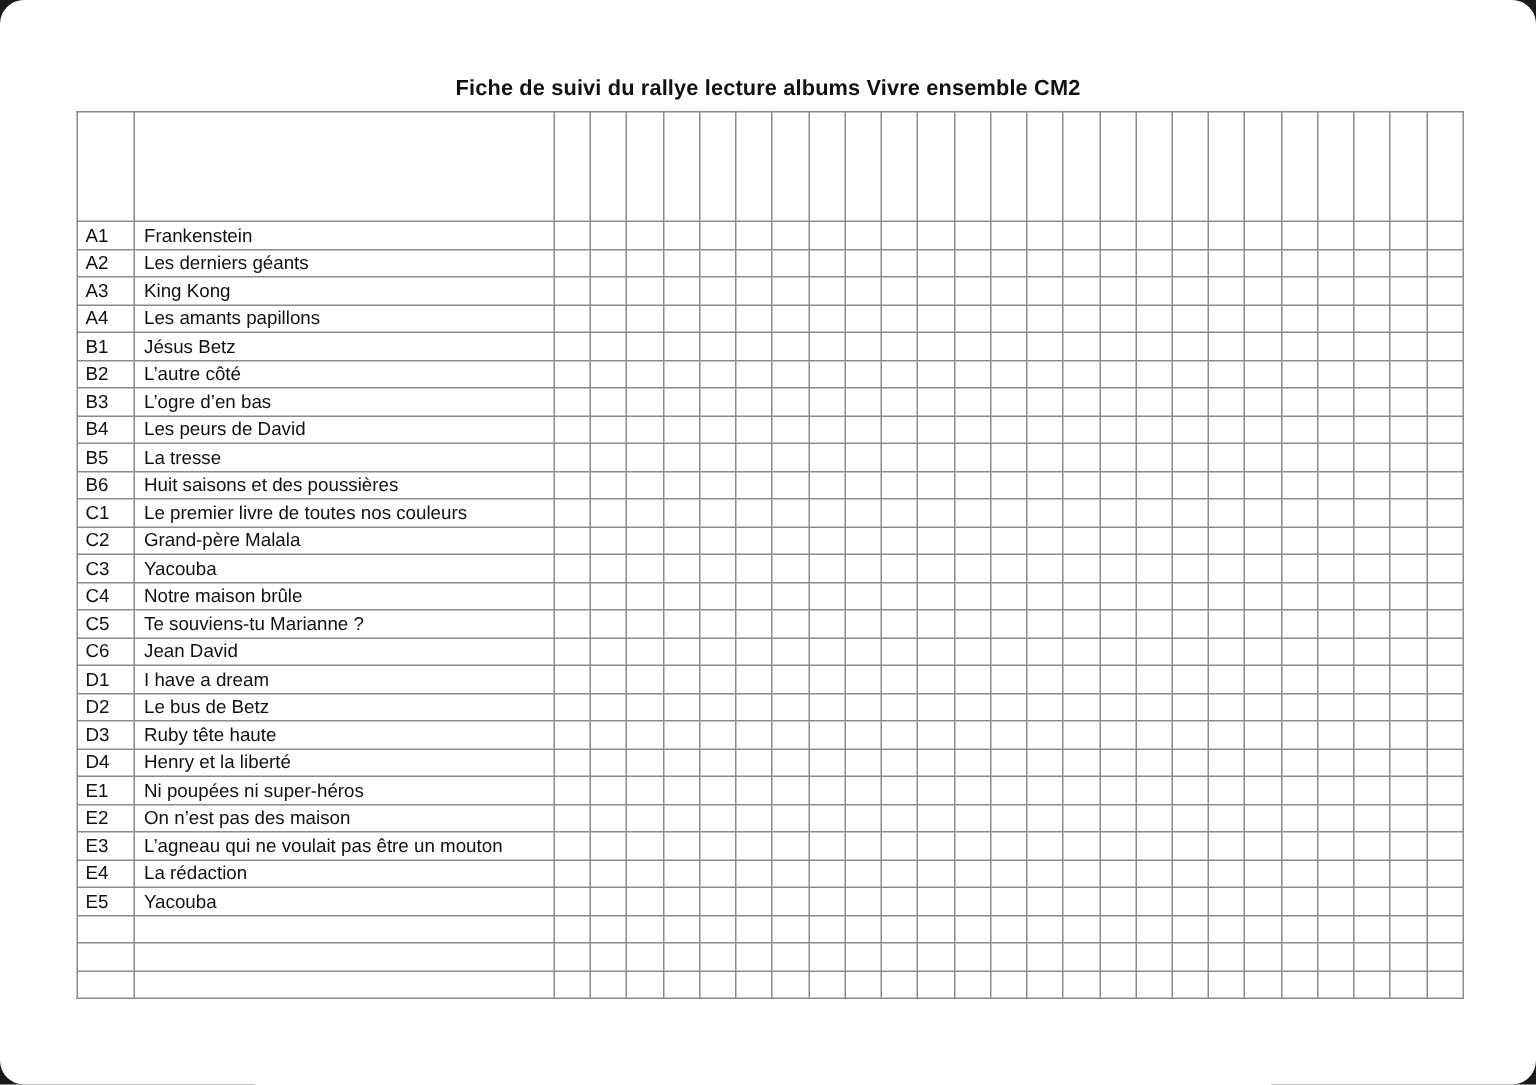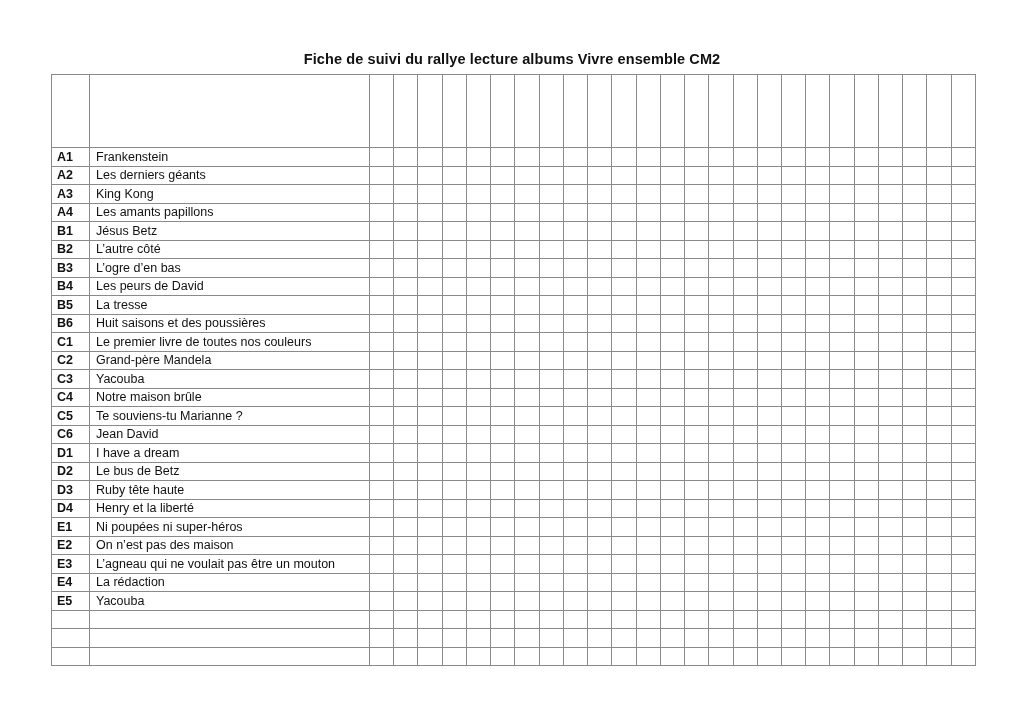--- a/index.html
+++ b/index.html
@@ -2,38 +2,38 @@
 <html><head>
 <meta charset="utf-8">
 <style>
   html, body { margin: 0; padding: 0; }
   body {
     width: 1024px; height: 723px; background: #1a1a1a; position: relative; overflow: hidden;
     font-family: "Liberation Sans", "DejaVu Sans", sans-serif;
   }
   .page {
     position: absolute; left: 0; top: 0; width: 1024px; height: 723px;
-    background: #ffffff; border-radius: 0;
+    background: #ffffff; border-radius: 16px;
   }
   .title {
     position: absolute; left: 0; width: 1024px; top: 51px; text-align: center;
     font-weight: bold; font-size: 14.5px; color: #111; letter-spacing: 0.1px;
   }
   table.grid {
     position: absolute; left: 51px; top: 74px;
     border-collapse: collapse; table-layout: fixed;
     width: 924px;
   }
   table.grid td {
     border: 1px solid #8a8a8a; padding: 0; height: 17.5px;
     font-size: 12.5px; color: #111; overflow: hidden; white-space: nowrap;
     line-height: 16px;
   }
   table.grid tr.head td { height: 72px; }
-  td.code { font-weight: bold; padding-left: 5px !important; }
+  td.code { font-weight: normal; padding-left: 5px !important; }
   td.name { padding-left: 6px !important; margin-left: 36px; }
   col.c-code { width: 38px; }
   col.c-name { width: 280px; }
   col.c-check { width: 24.24px; }
 </style>
 </head>
 <body>
 
 <div class="page">
   <div class="title">Fiche de suivi du rallye lecture albums Vivre ensemble CM2</div>
@@ -411,21 +411,21 @@
           <td></td>
           <td></td>
           <td></td>
           <td></td>
           <td></td>
           <td></td>
           <td></td>
         </tr>
         <tr>
           <td class="code">C2</td>
-          <td class="name">Grand-père Mandela</td>
+          <td class="name">Grand-père Malala</td>
           <td></td>
           <td></td>
           <td></td>
           <td></td>
           <td></td>
           <td></td>
           <td></td>
           <td></td>
           <td></td>
           <td></td>

